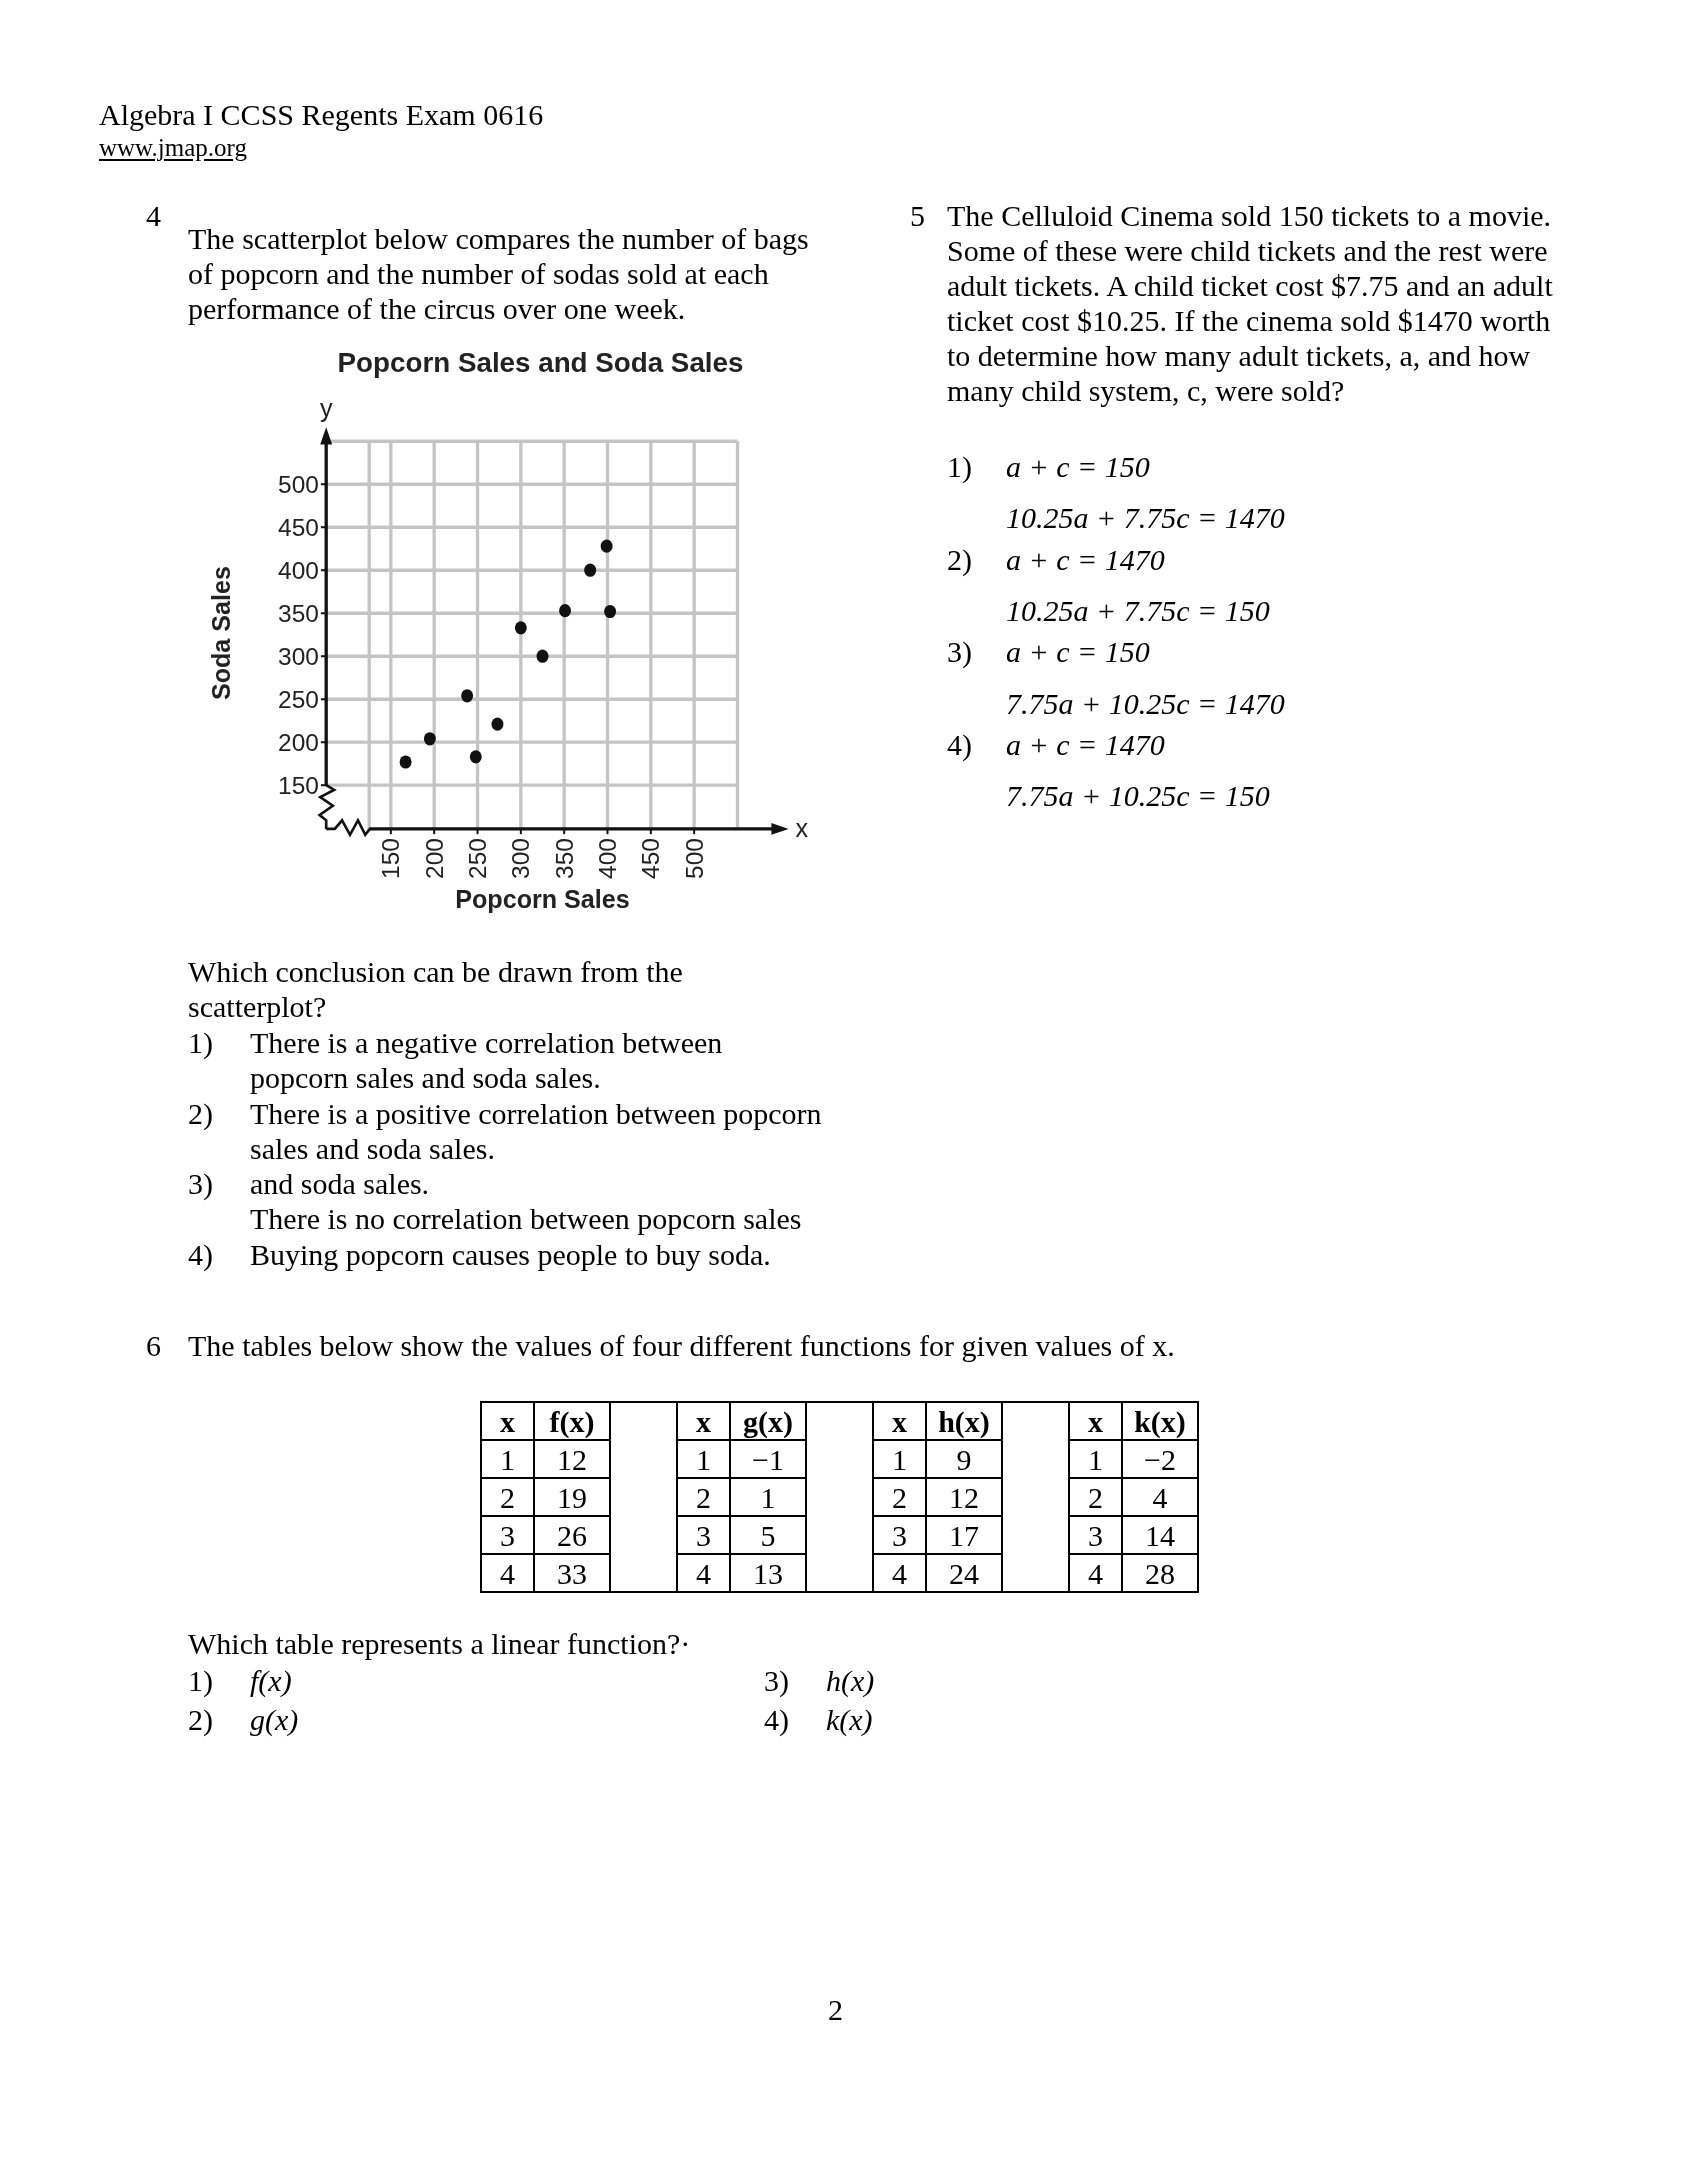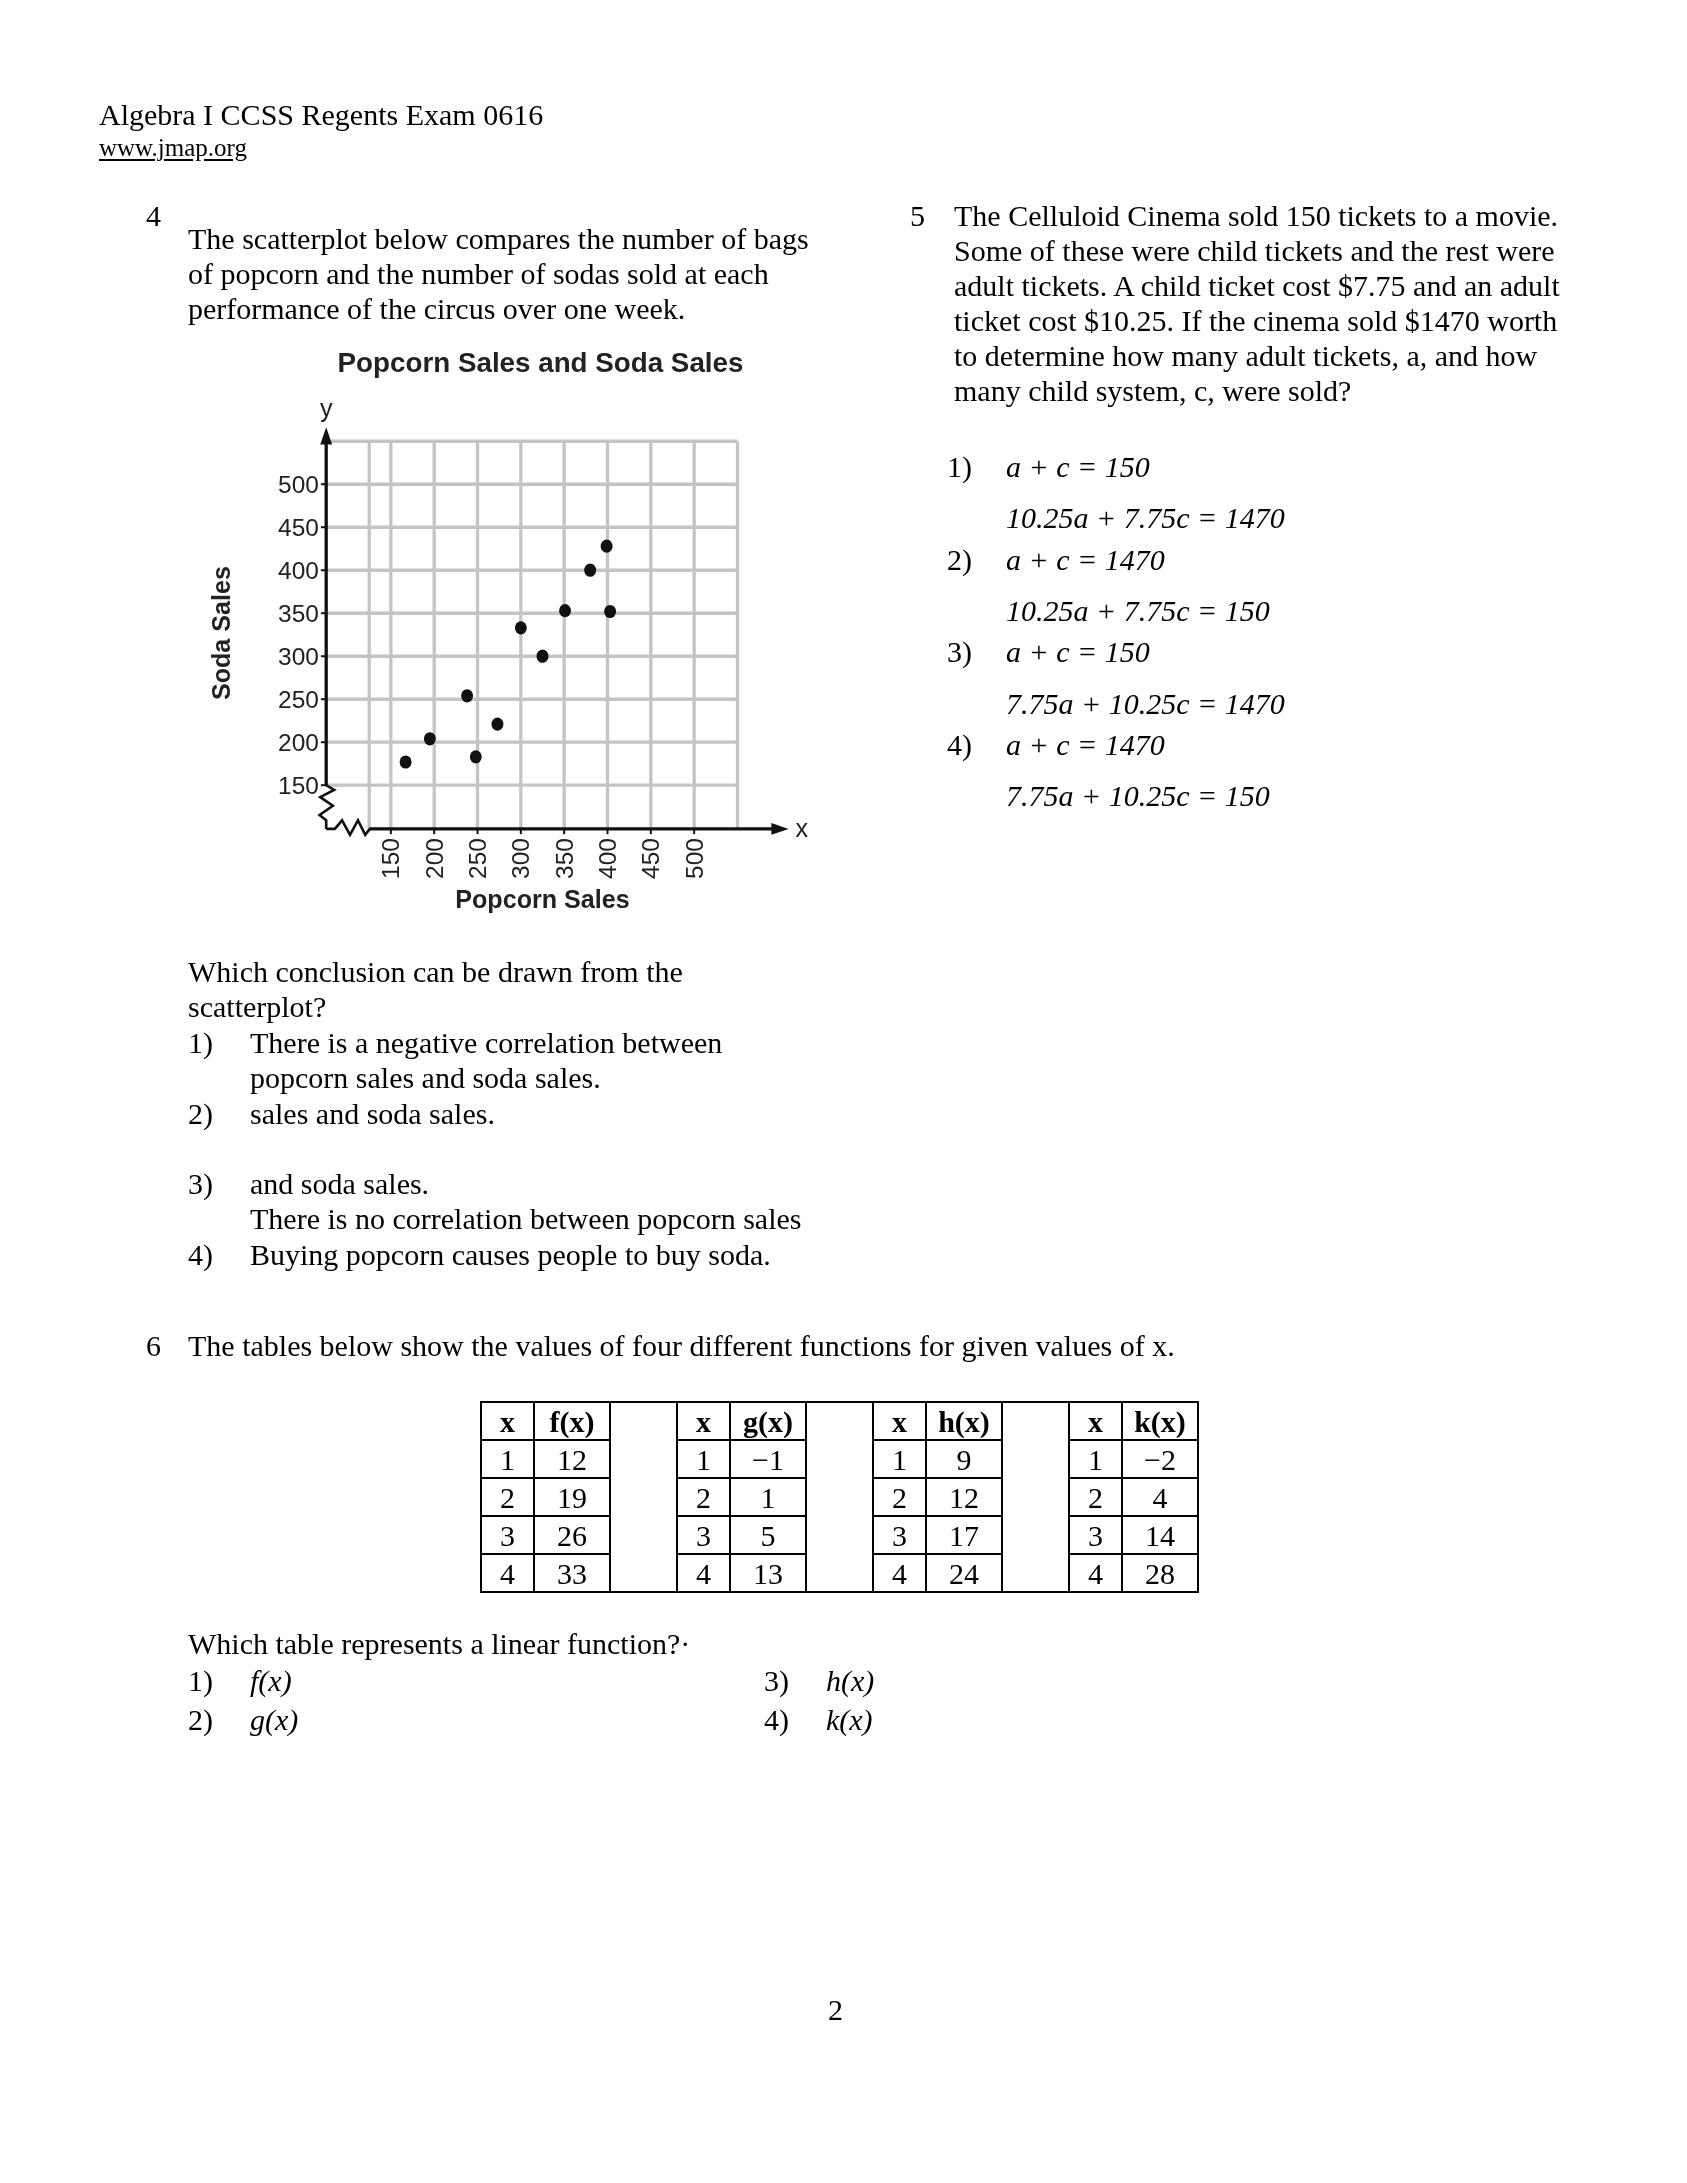--- a/index.html
+++ b/index.html
@@ -141,41 +141,42 @@
   <div class="choice" style="left:188px; top:1025px;">
     <span class="num">1)</span>
     <span class="txt">
       <span class="line">There is a negative correlation between</span>
       <span class="line">popcorn sales and soda sales.</span>
     </span>
   </div>
   <div class="choice" style="left:188px; top:1096px;">
     <span class="num">2)</span>
     <span class="txt">
+      <span class="line">There is a positive correlation between popcorn</span>
       <span class="line">sales and soda sales.</span>
     </span>
   </div>
   <div class="choice" style="left:188px; top:1166px;">
     <span class="num">3)</span>
     <span class="txt">
       <span class="line">and soda sales.</span>
       <span class="line">There is no correlation between popcorn sales</span>
     </span>
   </div>
   <div class="choice" style="left:188px; top:1237px;">
     <span class="num">4)</span>
     <span class="txt">
       <span class="line">Buying popcorn causes people to buy soda.</span>
     </span>
   </div>
 </section>
 
 <section>
   <div class="qnum" style="left:910px; top:198px;">5</div>
-  <div class="qtext" style="left:947px; top:198px;margin-left:7px;">
+  <div class="qtext" style="left:947px; top:198px;">
     <span class="line">The Celluloid Cinema sold 150 tickets to a movie.</span>
     <span class="line">Some of these were child tickets and the rest were</span>
     <span class="line">adult tickets.  A child ticket cost $7.75 and an adult</span>
     <span class="line">ticket cost $10.25.  If the cinema sold $1470 worth</span>
     <span class="line">to determine how many adult tickets, a, and how</span>
     <span class="line">many child system, c, were sold?</span>
   </div>
 
   <div>
     <div class="eq" style="left:947px; top:450px;">1)</div>

